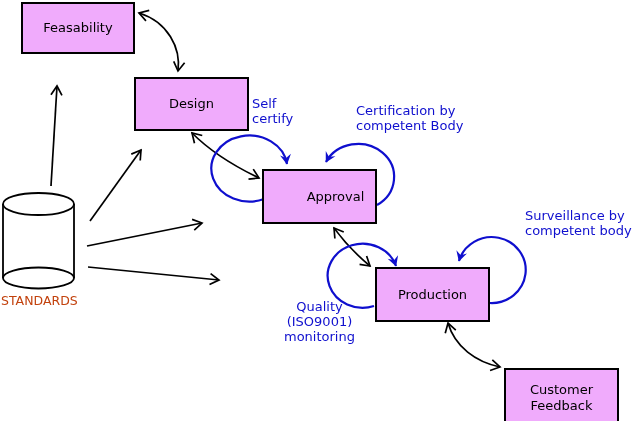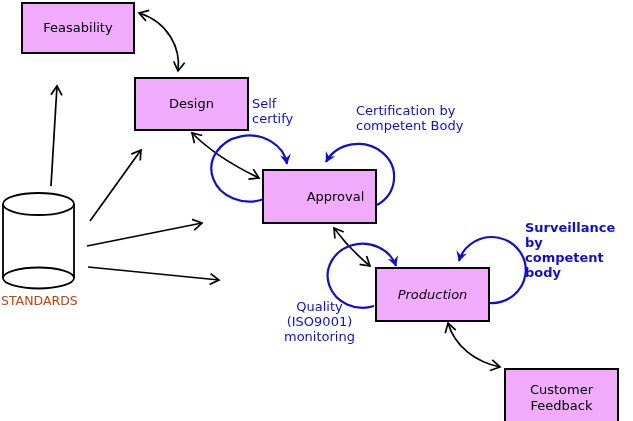--- a/index.html
+++ b/index.html
@@ -22,32 +22,32 @@
     justify-content: center;
     font-size: 13px;
     color: #000000;
     text-align: center;
     white-space: pre-line;
     line-height: 16px;
   }
   .node-feasability { left: 21px;  top: 2px;   width: 114px; height: 52px; }
   .node-design      { left: 110px; top: 77px;  width: 115px; height: 54px; margin-left: 24px; }
   .node-approval    { left: 262px; top: 169px; width: 115px; height: 55px; padding-left: 32px; }
-  .node-production  { left: 375px; top: 267px; width: 115px; height: 55px; font-style: italic; }
+  .node-production  { left: 375px; top: 267px; width: 115px; height: 55px; }
   .node-customer    { left: 504px; top: 368px; width: 115px; height: 59px; }
   .note {
     position: absolute;
     color: #0f0fce;
     font-size: 13px;
     line-height: 15px;
     white-space: pre-line;
   }
   .note-self-certify  { left: 252px; top: 96px; }
   .note-certification { left: 356px; top: 103px; }
-  .note-surveillance  { left: 525px; top: 220px; font-weight: bold; }
+  .note-surveillance  { left: 525px; top: 208px; }
   .note-quality       { left: 284px; top: 299px; text-align: center; }
   .standards-label {
     position: absolute;
     left: 1px;
     top: 294px;
     color: #c2410c;
     font-size: 12.5px;
     line-height: 14px;
   }
 </style>

